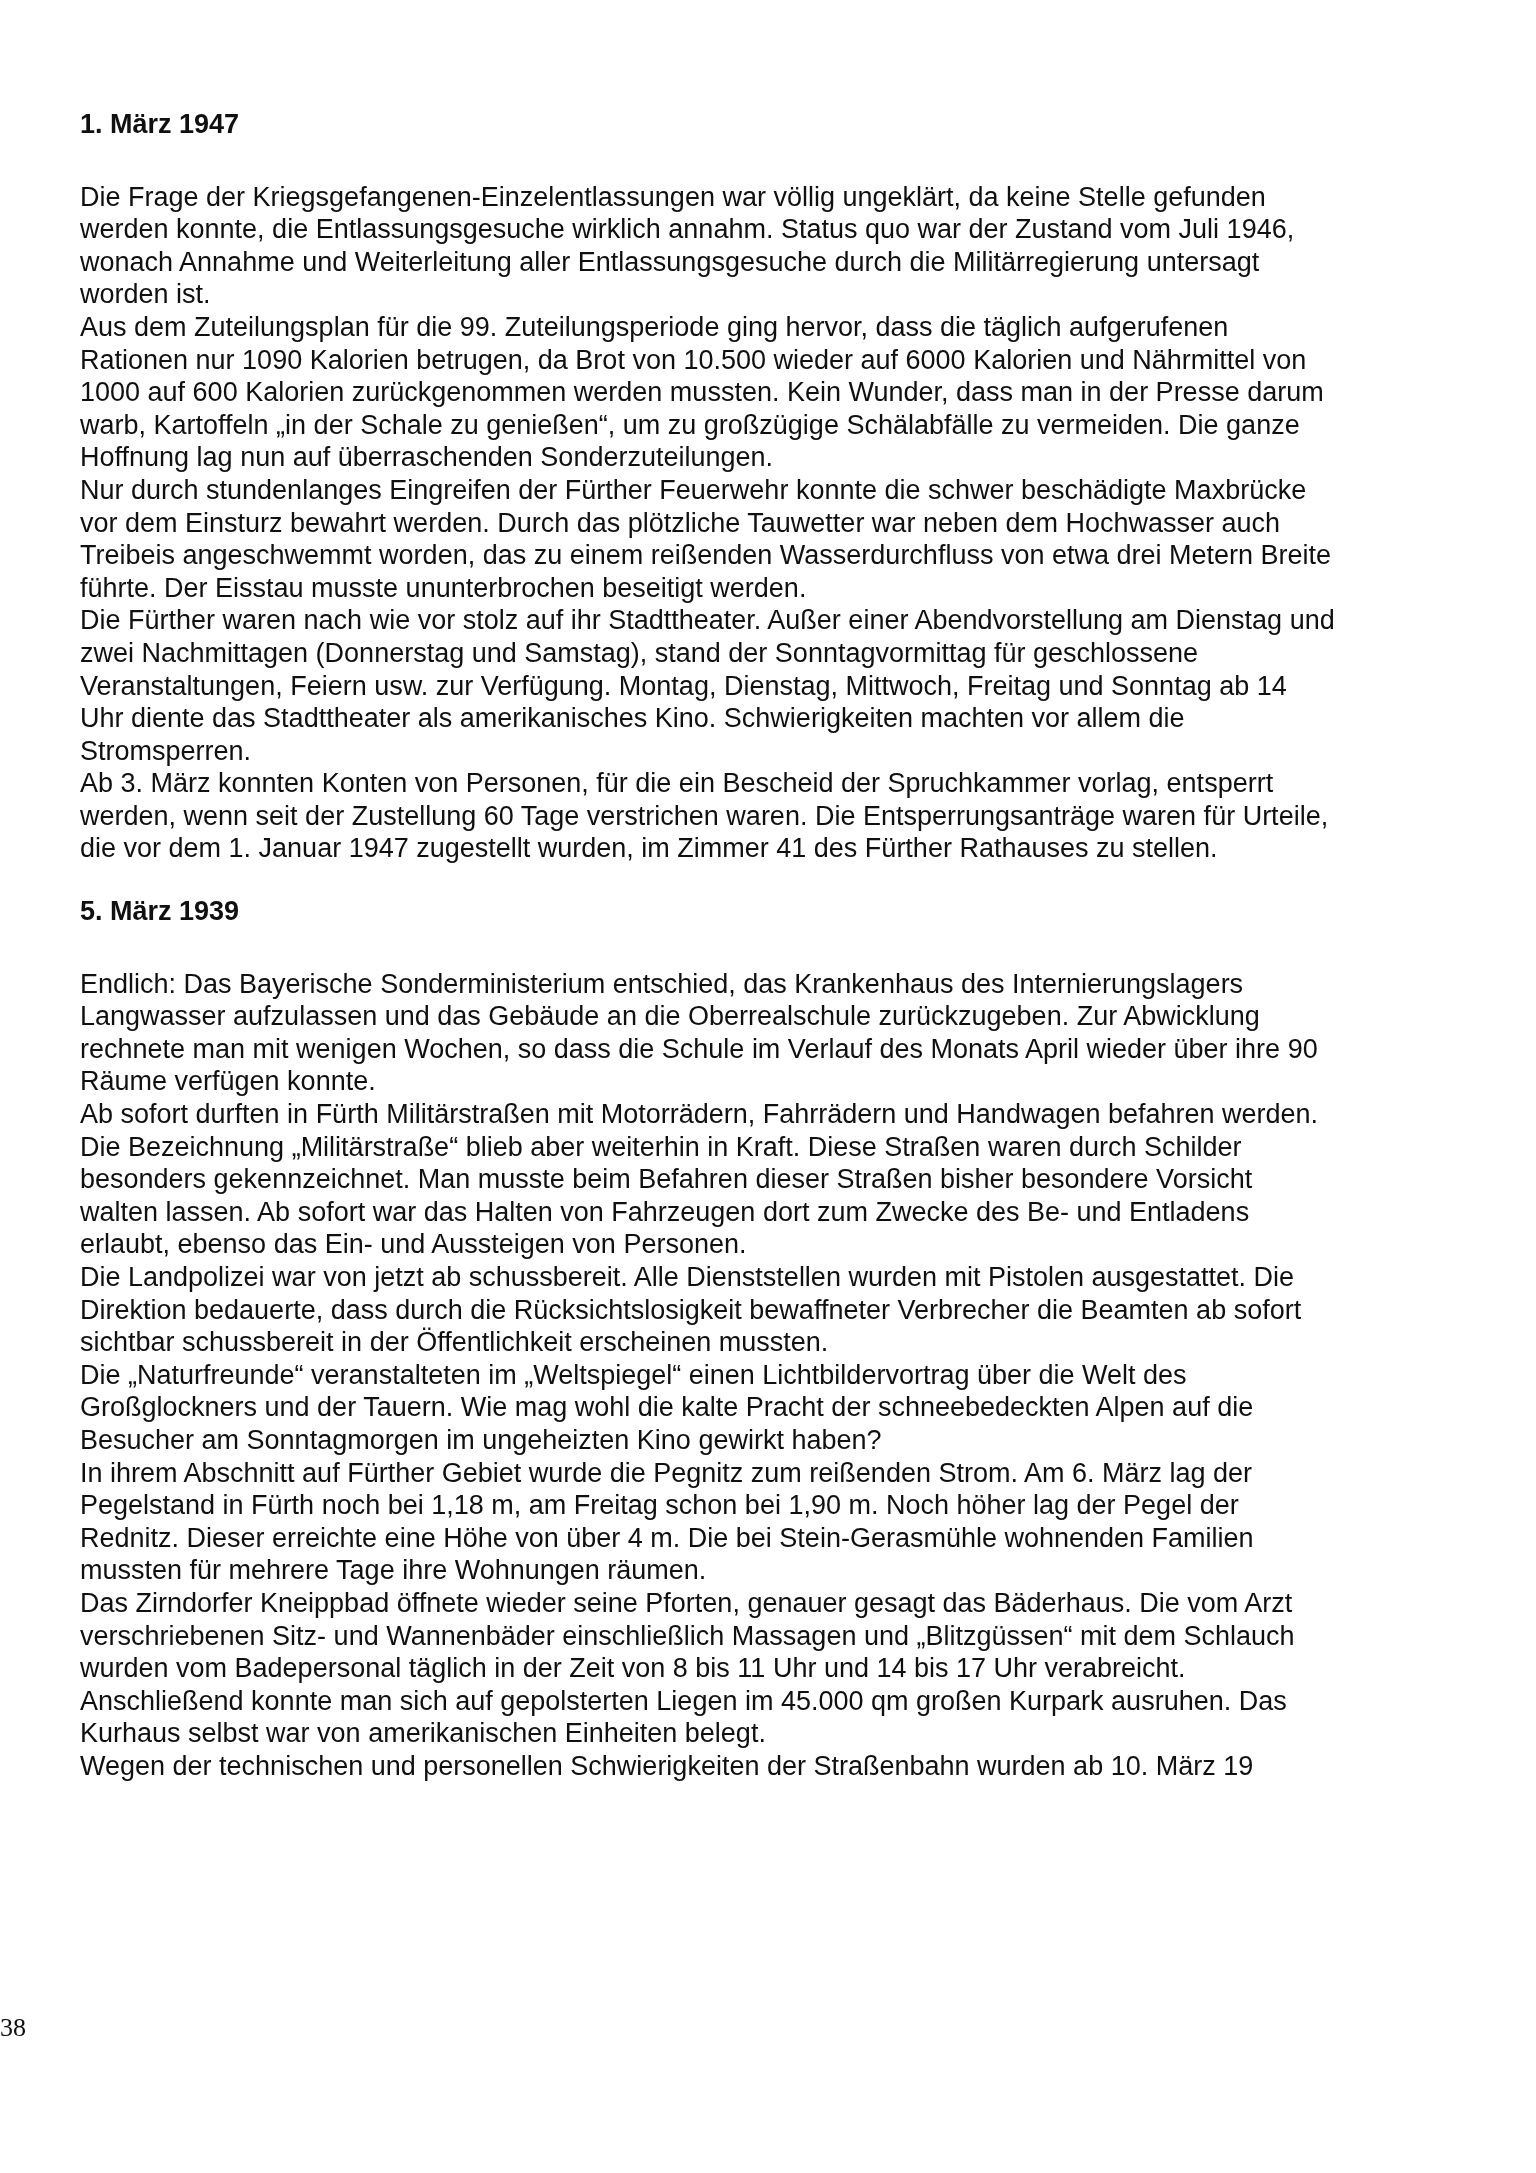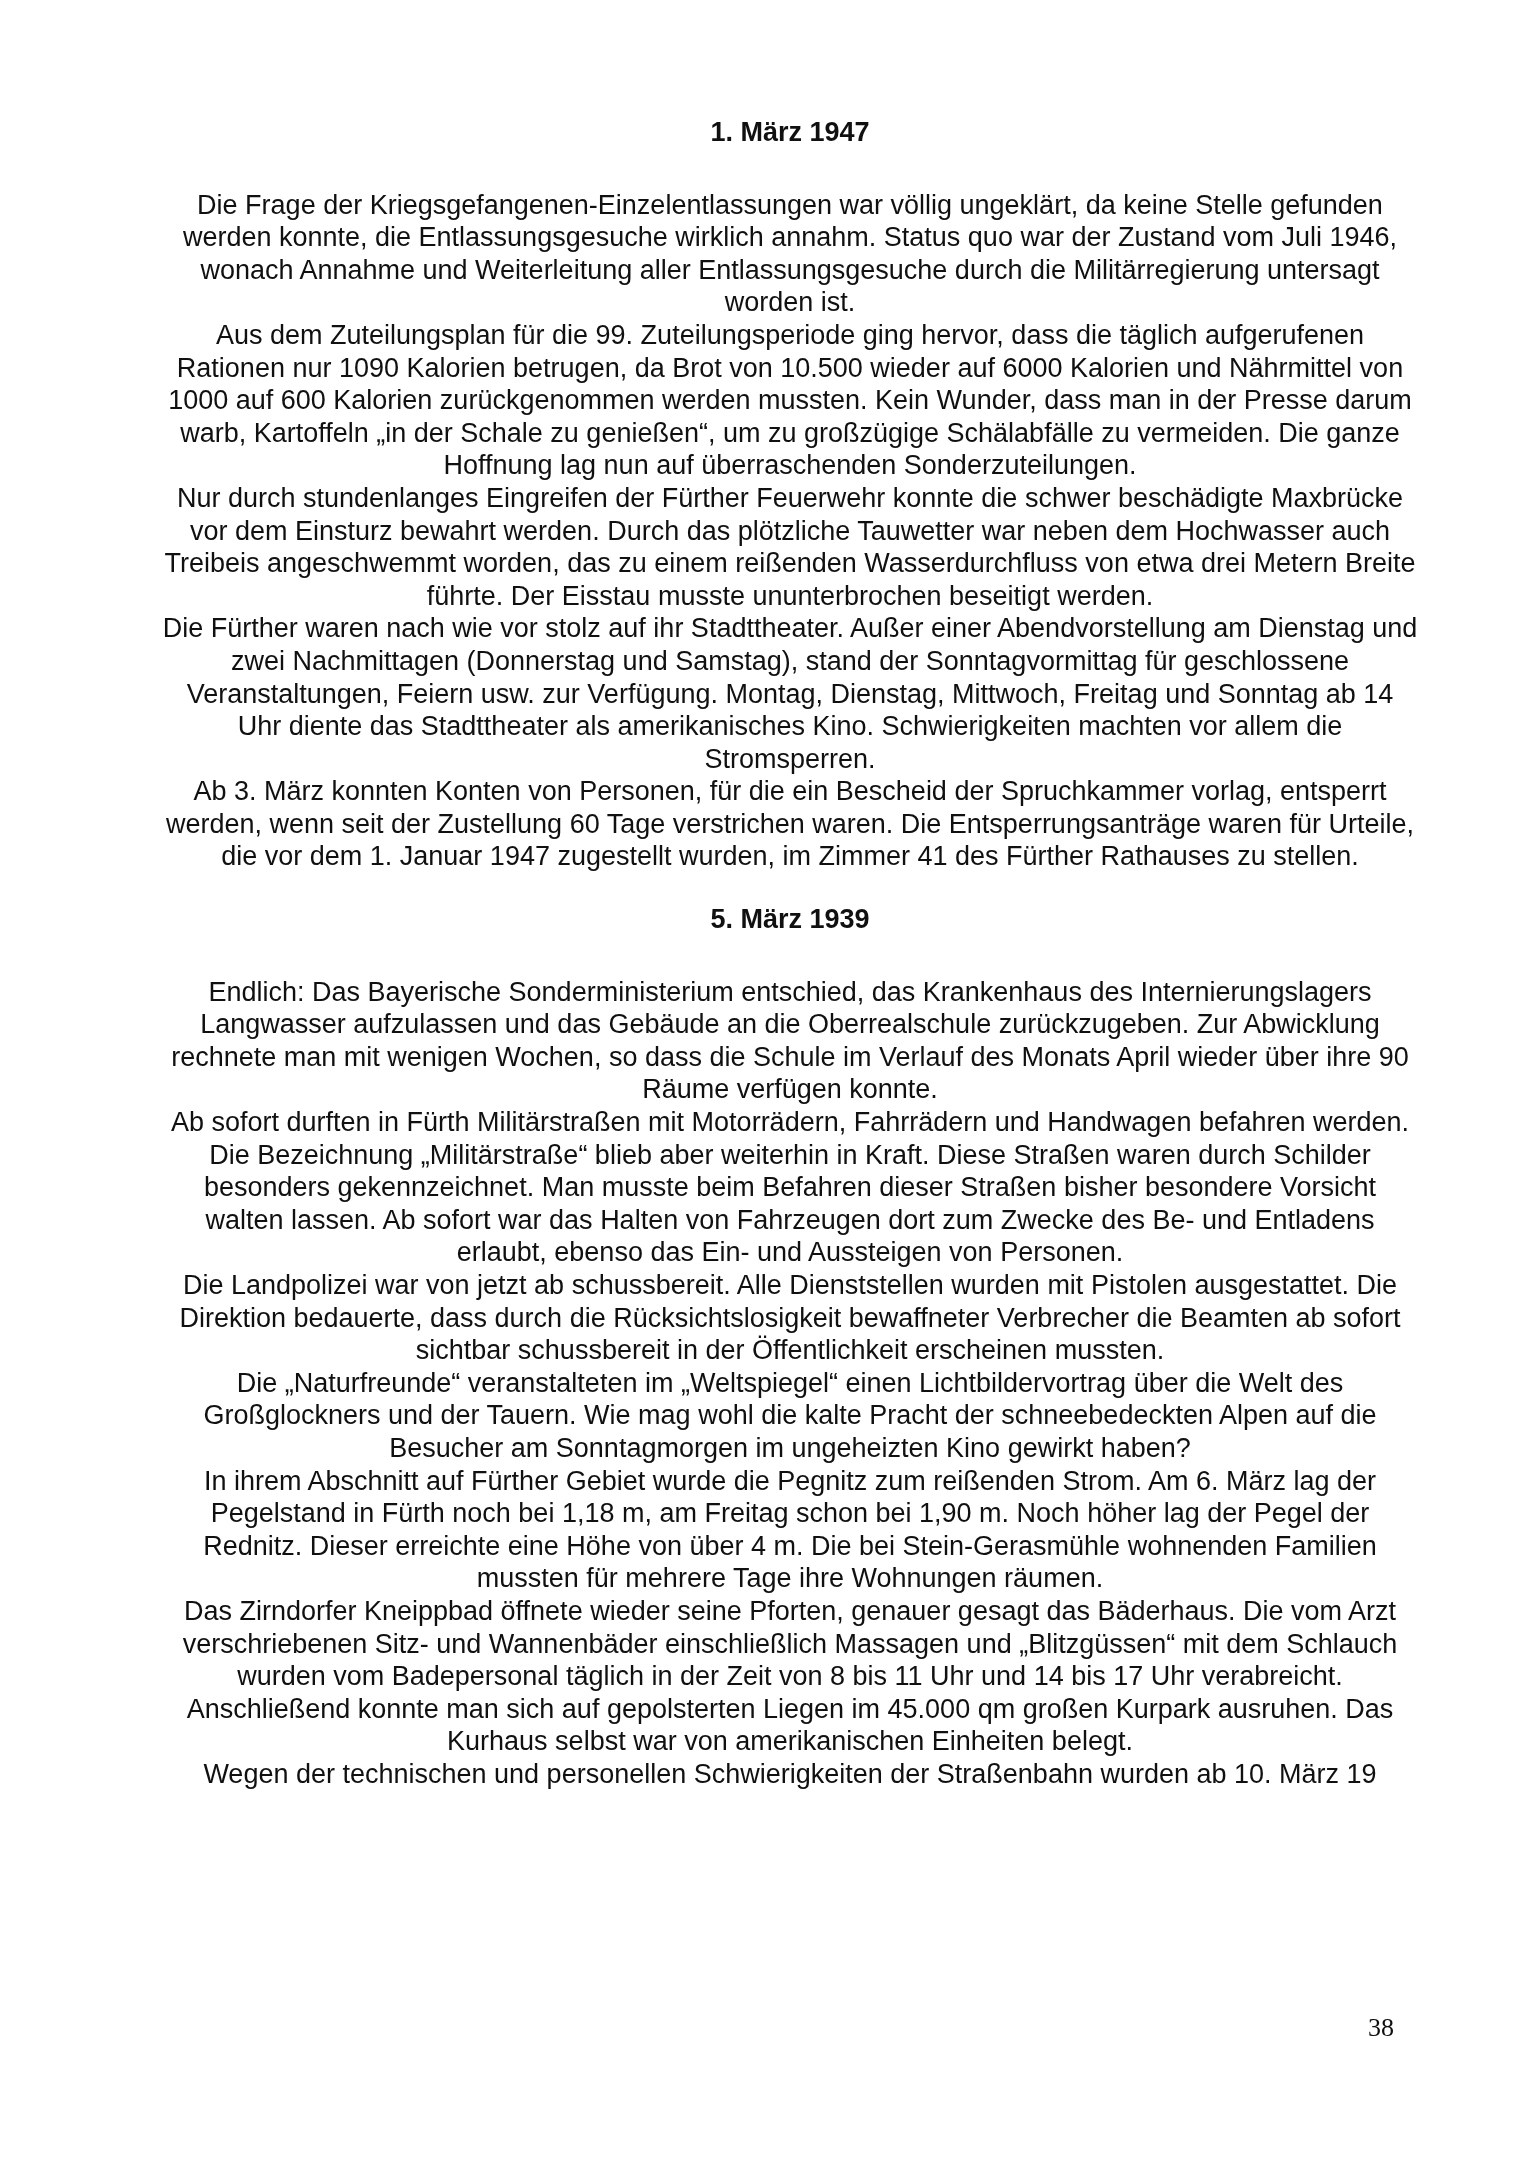--- a/index.html
+++ b/index.html
@@ -12,45 +12,45 @@
     width: 1536px;
     height: 2173px;
     background: #ffffff;
     overflow: hidden;
     font-family: "Liberation Sans", sans-serif;
     color: #101010;
   }
   .content {
     position: absolute;
     left: 80px;
-    top: 12px;
+    top: 4px;
     width: 1420px;
     font-size: 27px;
     line-height: 32.6px;
-    text-align: center;
+    text-align: left;
   }
   .section-heading {
     font-size: 27px;
     font-weight: bold;
     margin: 30px 0 40px 0;
     white-space: pre-line;
   }
   .section-heading.first {
     margin-top: 104px;
   }
   .para {
     margin: 0;
     white-space: pre-line;
   }
   .page-number {
     position: absolute;
     left: 0;
     top: 2013px;
     width: 1394px;
-    text-align: right;
+    text-align: left;
     font-family: "Liberation Serif", serif;
     font-size: 26px;
     color: #101010;
   }
 </style>
 </head>
 <body>
 
 <div class="page">
   <div class="content">

